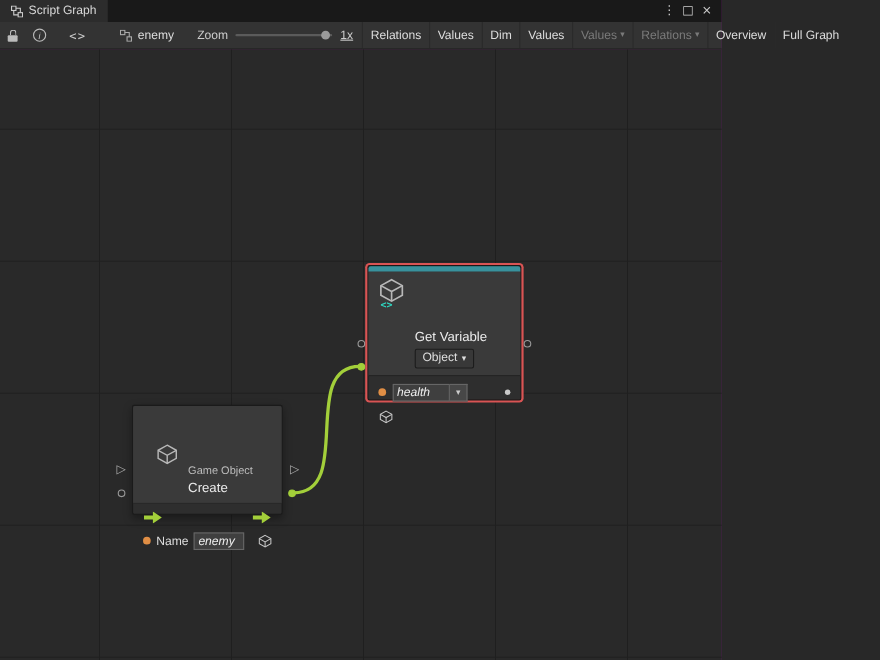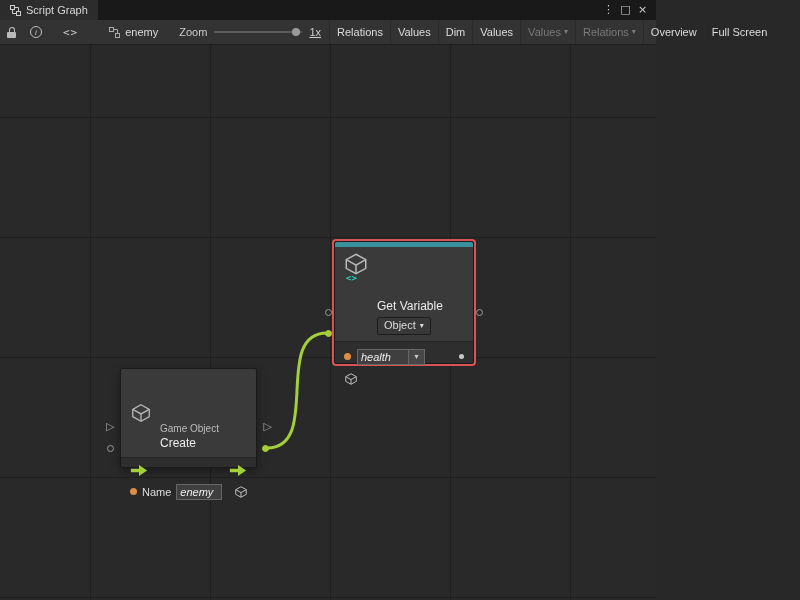--- a/index.html
+++ b/index.html
@@ -37,21 +37,21 @@
   .canvas { position:absolute; top:45px; left:0; right:0; bottom:0; background-color:#292929;
     background-image:
       linear-gradient(#1f1f1f 1px, transparent 1px),
       linear-gradient(90deg, #1f1f1f 1px, transparent 1px);
     background-size:120px 120px, 120px 120px;
     background-position:0px 72px, 90px 0px; }
   .wires { position:absolute; top:0; left:0; pointer-events:none; }
 
   
   .node { position:absolute; background:#2e2e2e; border:1px solid #1a1a1a; border-radius:2px; color:#dddddd; box-shadow:0 3px 8px rgba(0,0,0,0.35); }
-  .node-head { background:#3a3a3a; padding:6px 9px; display:flex; align-items:center; gap:8px; border-bottom:1px solid #232323; border-radius:2px 2px 0 0; }
+  .node-head { background:#3a3a3a; padding:6px 20px; display:flex; align-items:center; gap:8px; border-bottom:1px solid #232323; border-radius:2px 2px 0 0; }
   .head-text { display:flex; flex-direction:column; line-height:1.25;margin-top:48px; }
   .cat { font-size:10px; color:#bcbcbc; }
   .title { font-size:12px; color:#ececec; }
 
   .create-node { left:120px; top:323px; width:137px; height:100px; }
   .flow-row { display:flex; justify-content:space-between; align-items:center; padding:7px 9px 3px 9px; }
   .name-row { display:flex; align-items:center; gap:5px; padding:5px 8px 8px 9px; font-size:11px; }
   .dot { width:7px; height:7px; border-radius:50%; flex:0 0 auto; }
   .dot.orange { background:#e08e45; }
   .dot.small-light { width:5px; height:5px; background:#c9c9c9; }
@@ -145,21 +145,21 @@
         <span class="chev glyph">▾</span>
       </div>
       <div class="tb-btn disabled">
         <span>Relations</span>
         <span class="chev glyph">▾</span>
       </div>
       <div class="tb-btn">
         <span>Overview</span>
       </div>
       <div class="tb-btn">
-        <span>Full Screen</span>
+        <span>Full Graph</span>
       </div>
     </div>
   </div>
 
   <div class="canvas">
 
     <svg class="wires" width="800" height="555">
       <path d="M267,403 C322,403 272,288 327,288" stroke="#a3cf3a" stroke-width="3" fill="none" stroke-linecap="round"></path>
     </svg>
 

